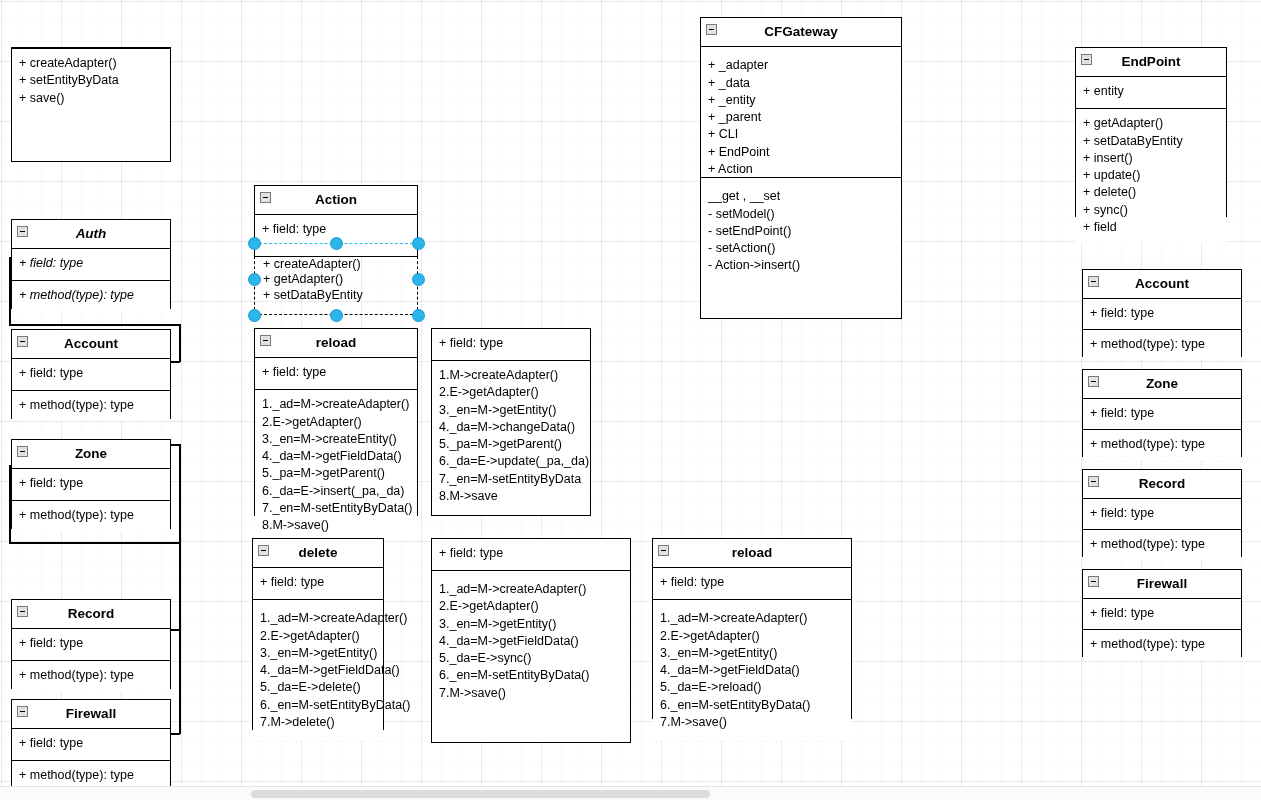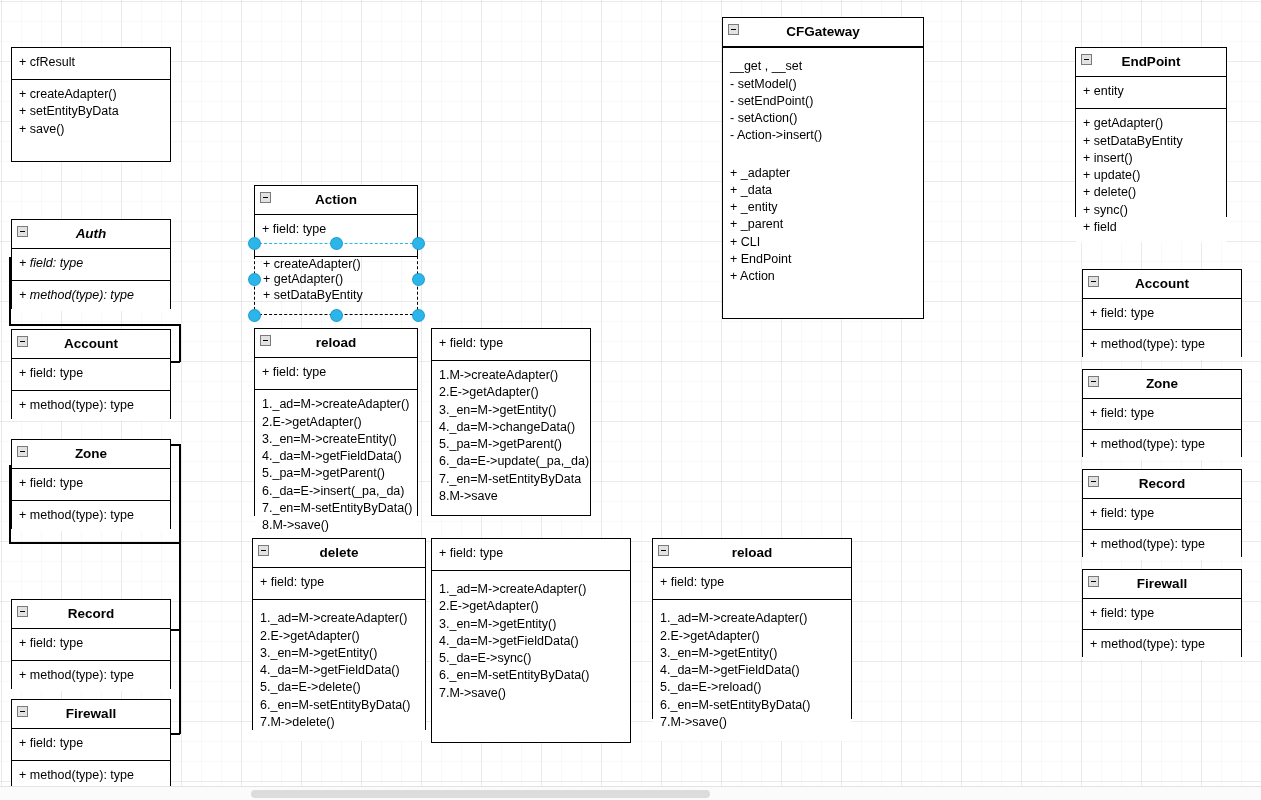--- a/index.html
+++ b/index.html
@@ -171,50 +171,47 @@
   <span class="conn-label" style="left:11px; top:248px;">parent</span>
   <span class="conn-label" style="left:11px; top:356px;">parent</span>
   <span class="conn-label" style="left:146px; top:355px;">child</span>
   <span class="conn-label" style="left:11px; top:456px;">parent</span>
   <span class="conn-label" style="left:11px; top:468px;">parent</span>
   <span class="conn-label" style="left:146px; top:468px;">child</span>
   <span class="conn-label" style="left:146px; top:623px;">child</span>
   <span class="conn-label" style="left:146px; top:724px;">child</span>
 
   <div class="uml" style="left:11px; top:47px; width:160px; height:115px;">
-    <div class="sect" style="height:31px;">
-      <div class="row">+ cfResult</div>
-    </div>
     <div class="sect border-top">
       <div class="row">+ createAdapter()</div>
       <div class="row">+ setEntityByData</div>
       <div class="row">+ save()</div>
     </div>
   </div>
 
-  <div class="uml" style="left:722px; top:17px; width:202px; height:302px;">
+  <div class="uml" style="left:700px; top:17px; width:202px; height:302px;">
     <div class="hdr">
       <span class="collapse"></span>
       <span>CFGateway</span>
-    </div>
-    <div class="sect border-top pad-lg">
-      <div class="row">__get , __set</div>
-      <div class="row">- setModel()</div>
-      <div class="row">- setEndPoint()</div>
-      <div class="row">- setAction()</div>
-      <div class="row">- Action-&gt;insert()</div>
     </div>
     <div class="sect pad-lg" style="height:130px;">
       <div class="row">+ _adapter</div>
       <div class="row">+ _data</div>
       <div class="row">+ _entity</div>
       <div class="row">+ _parent</div>
       <div class="row">+ CLI</div>
       <div class="row">+ EndPoint</div>
       <div class="row">+ Action</div>
+    </div>
+    <div class="sect border-top pad-lg">
+      <div class="row">__get , __set</div>
+      <div class="row">- setModel()</div>
+      <div class="row">- setEndPoint()</div>
+      <div class="row">- setAction()</div>
+      <div class="row">- Action-&gt;insert()</div>
     </div>
   </div>
 
   <div class="uml" style="left:1075px; top:47px; width:152px; height:170px;">
     <div class="hdr">
       <span class="collapse"></span>
       <span>EndPoint</span>
     </div>
     <div class="sect" style="height:31px;">
       <div class="row">+  entity</div>
@@ -286,21 +283,21 @@
       <div class="row">2.E-&gt;getAdapter()</div>
       <div class="row">3._en=M-&gt;getEntity()</div>
       <div class="row">4._da=M-&gt;changeData()</div>
       <div class="row">5._pa=M-&gt;getParent()</div>
       <div class="row">6._da=E-&gt;update(_pa,_da)</div>
       <div class="row">7._en=M-setEntityByData</div>
       <div class="row">8.M-&gt;save</div>
     </div>
   </div>
 
-  <div class="uml" style="left:252px; top:538px; width:174px; height:192px;">
+  <div class="uml" style="left:252px; top:538px; width:132px; height:192px;">
     <div class="hdr">
       <span class="collapse"></span>
       <span>delete</span>
     </div>
     <div class="sect" style="height:31px;">
       <div class="row">+ field: type</div>
     </div>
     <div class="sect border-top pad-lg">
       <div class="row">1._ad=M-&gt;createAdapter()</div>
       <div class="row">2.E-&gt;getAdapter()</div>

